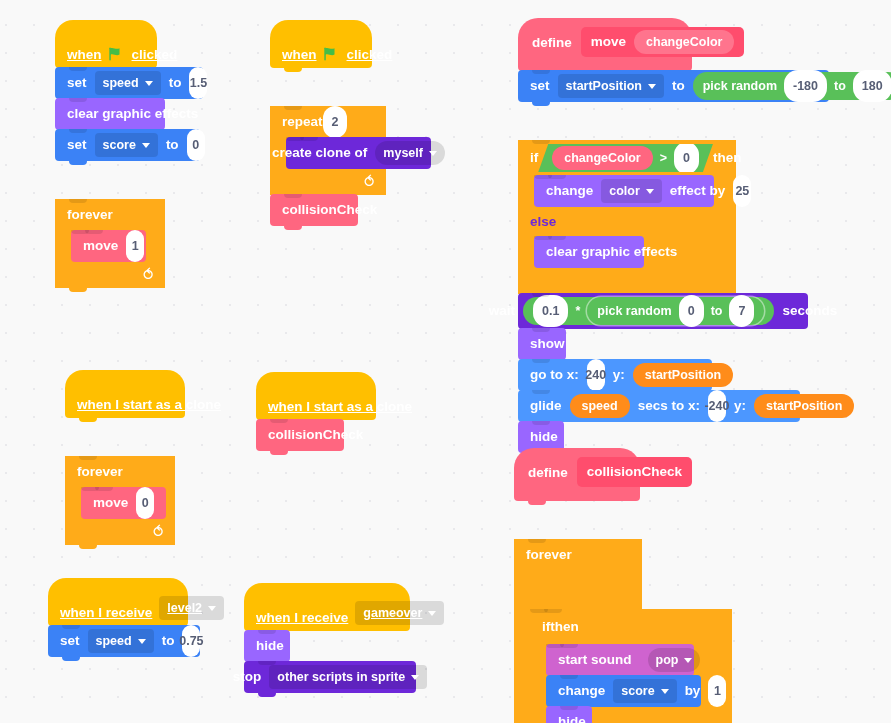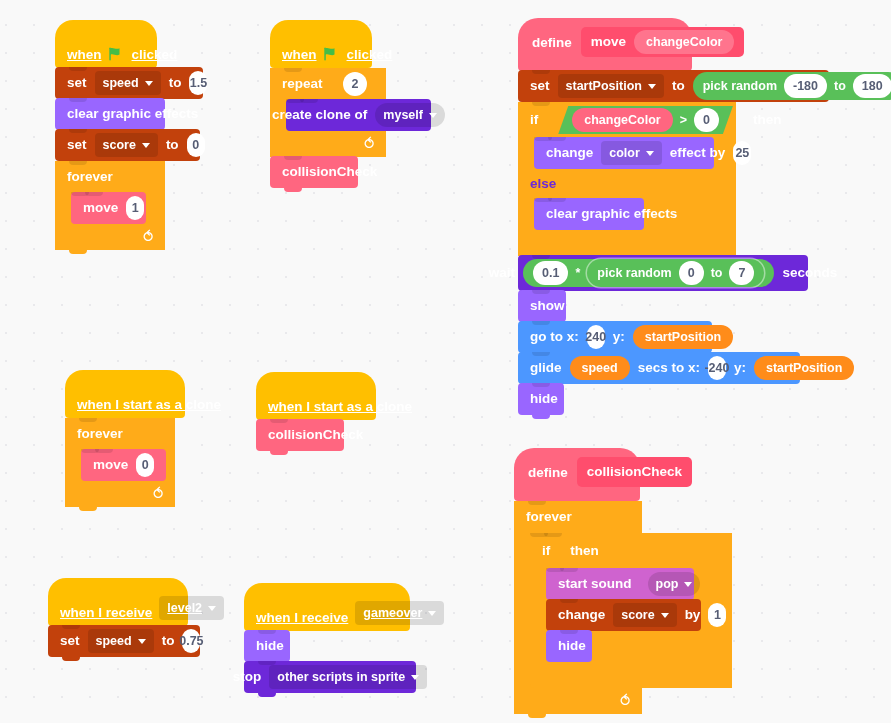--- a/index.html
+++ b/index.html
@@ -60,21 +60,21 @@
     border-radius: 0 0 4px 4px;
     background: rgba(0,0,0,0.10);
   }
 
   
   .c-events  { background: #ffbf00; }
   .c-control { background: #6d28d9; justify-content: center; }
   .c-motion  { background: #4c97ff; }
   .c-looks   { background: #9966ff; }
   .c-sound   { background: #cf63cf; gap: 16px; }
-  .c-vars    { background: #c2410c; }
+  .c-vars    { background: #3b82f6; }
   .c-custom  { background: #ff6680; }
 
   
   .hat {
     position: relative;
     display: flex;
     align-items: flex-end;
     gap: 7px;
     padding: 0 12px 7px 12px;
     min-height: 48px;
@@ -121,21 +121,21 @@
     border-radius: 0 0 4px 4px;
     background: inherit;
   }
 
   
   .num {
     background: #fff;
     color: #575e75;
     border-radius: 14px;
     min-width: 16px;
-    height: 24px;
+    height: 32px;
     padding: 0 9px;
     display: inline-flex;
     align-items: center;
     justify-content: center;
     font-size: 12.5px;
     font-weight: bold;
     box-sizing: border-box;
   }
 
   .dropdown {
@@ -209,29 +209,30 @@
   }
   .hexa.green { background: #59c059; }
   .hexa.blue  { background: #5cb1d6; }
 
   
   .cblock { position: relative; }
   .cblock .c-top {
     position: relative;
     display: flex;
     align-items: center;
-    gap: 20px;
+    gap: 0;
     padding: 0 12px;
     min-height: 32px;
     box-sizing: border-box;
     color: #fff;
     font-size: 13.5px;
     font-weight: bold;
     white-space: nowrap;
     border-radius: 4px 4px 0 0;
+    margin-top: 38px;
   }
   .cblock .c-top::before {
     content: "";
     position: absolute;
     left: 14px; top: 0;
     width: 18px; height: 4px;
     border-radius: 0 0 4px 4px;
     background: rgba(0,0,0,0.10);
   }
   .cblock .c-body {

